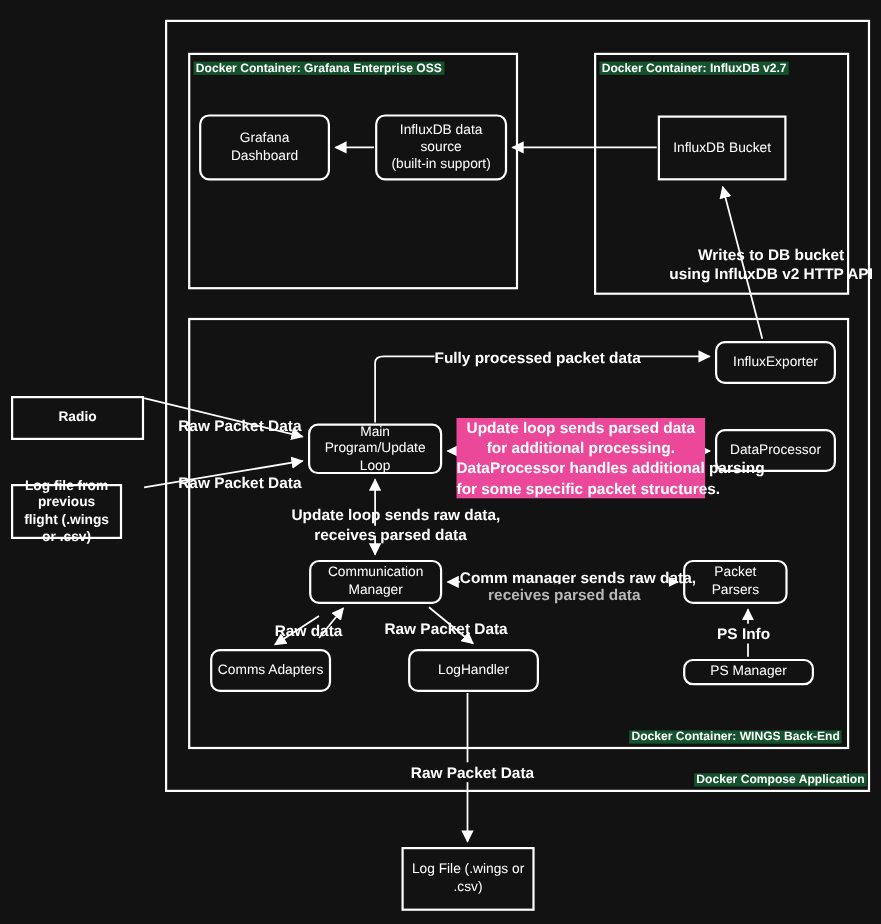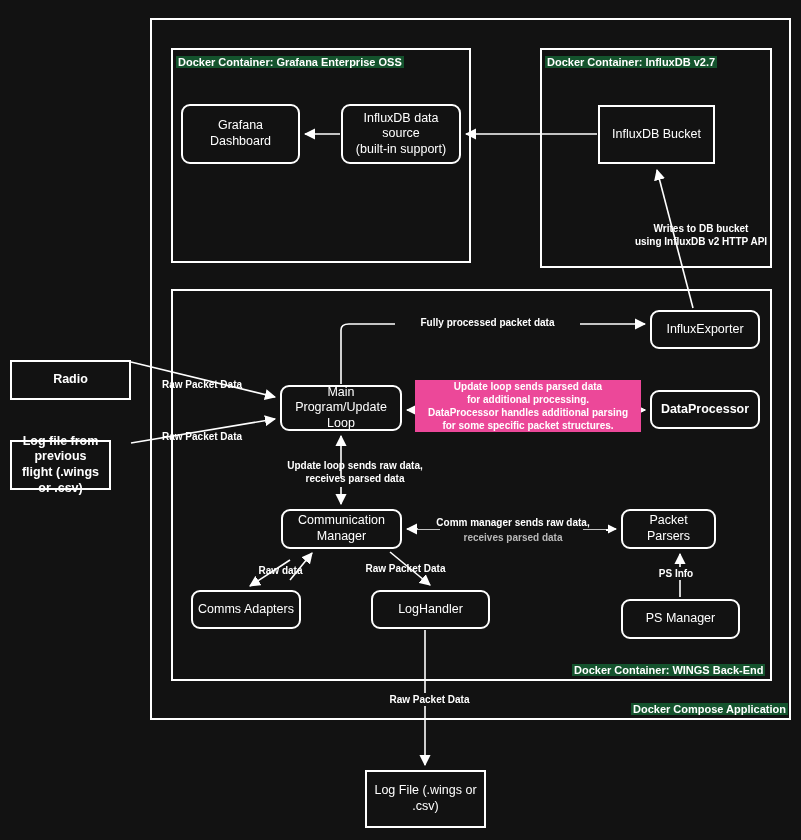--- a/index.html
+++ b/index.html
@@ -53,21 +53,21 @@
     text-align: center;
     line-height: 1.25;
     padding: 2px 5px;
   }
   .node.round { border-radius: 9px; }
   .node.sharp { border-radius: 0; }
   .node.bold-text { font-weight: bold; }
   .edge-label {
     position: absolute;
     color: #ffffff;
-    font-size: 10px;
+    font-size: 14px;
     font-weight: bold;
     text-align: center;
     line-height: 1.3;
     white-space: pre;
     background: transparent;
   }
   .edge-label.dim { color: #b8b8b8; font-weight: bold; }
   .edge-label.left { text-align: left; }
 </style>
 </head>
@@ -142,32 +142,32 @@
   <div class="node round" style="left:341px; top:104px; width:120px; height:60px; white-space:pre-line;">InfluxDB data source
 (built-in support)</div>
 
   <div class="node sharp" style="left:598px; top:105px; width:117px; height:59px;text-align:center;">InfluxDB Bucket</div>
 
   <div class="node round" style="left:650px; top:310px; width:110px; height:39px;">InfluxExporter</div>
 
   <div class="node round" style="left:280px; top:385px; width:122px; height:46px; white-space:pre-line;">Main Program/Update
 Loop</div>
 
-  <div class="node round" style="left:650px; top:390px; width:110px; height:39px;font-weight:bold;">DataProcessor</div>
+  <div class="node round" style="left:650px; top:390px; width:110px; height:39px;">DataProcessor</div>
 
   <div class="node round" style="left:281px; top:509px; width:121px; height:40px; white-space:pre-line;">Communication
 Manager</div>
 
   <div class="node round" style="left:621px; top:509px; width:95px; height:40px;">Packet Parsers</div>
 
   <div class="node round" style="left:371px; top:590px; width:119px; height:39px;">LogHandler</div>
 
   <div class="node round" style="left:191px; top:590px; width:110px; height:39px;">Comms Adapters</div>
 
-  <div class="node round" style="left:621px; top:599px; width:119px; height:40px;">PS Manager</div>
+  <div class="node round" style="left:621px; top:599px; width:119px; height:24px;">PS Manager</div>
 
   <div class="node sharp" style="left:365px; top:770px; width:121px; height:58px; white-space:pre-line;">Log File (.wings or
 .csv)</div>
 
   <div class="edge-label" style="left:606px; top:222px; width:190px;">Writes to DB bucket
 using InfluxDB v2 HTTP API</div>
 
   <div class="edge-label left" style="left:162px; top:378px; width:110px;">Raw Packet Data</div>
 
   <div class="edge-label left" style="left:162px; top:430px; width:110px;">Raw Packet Data</div>

